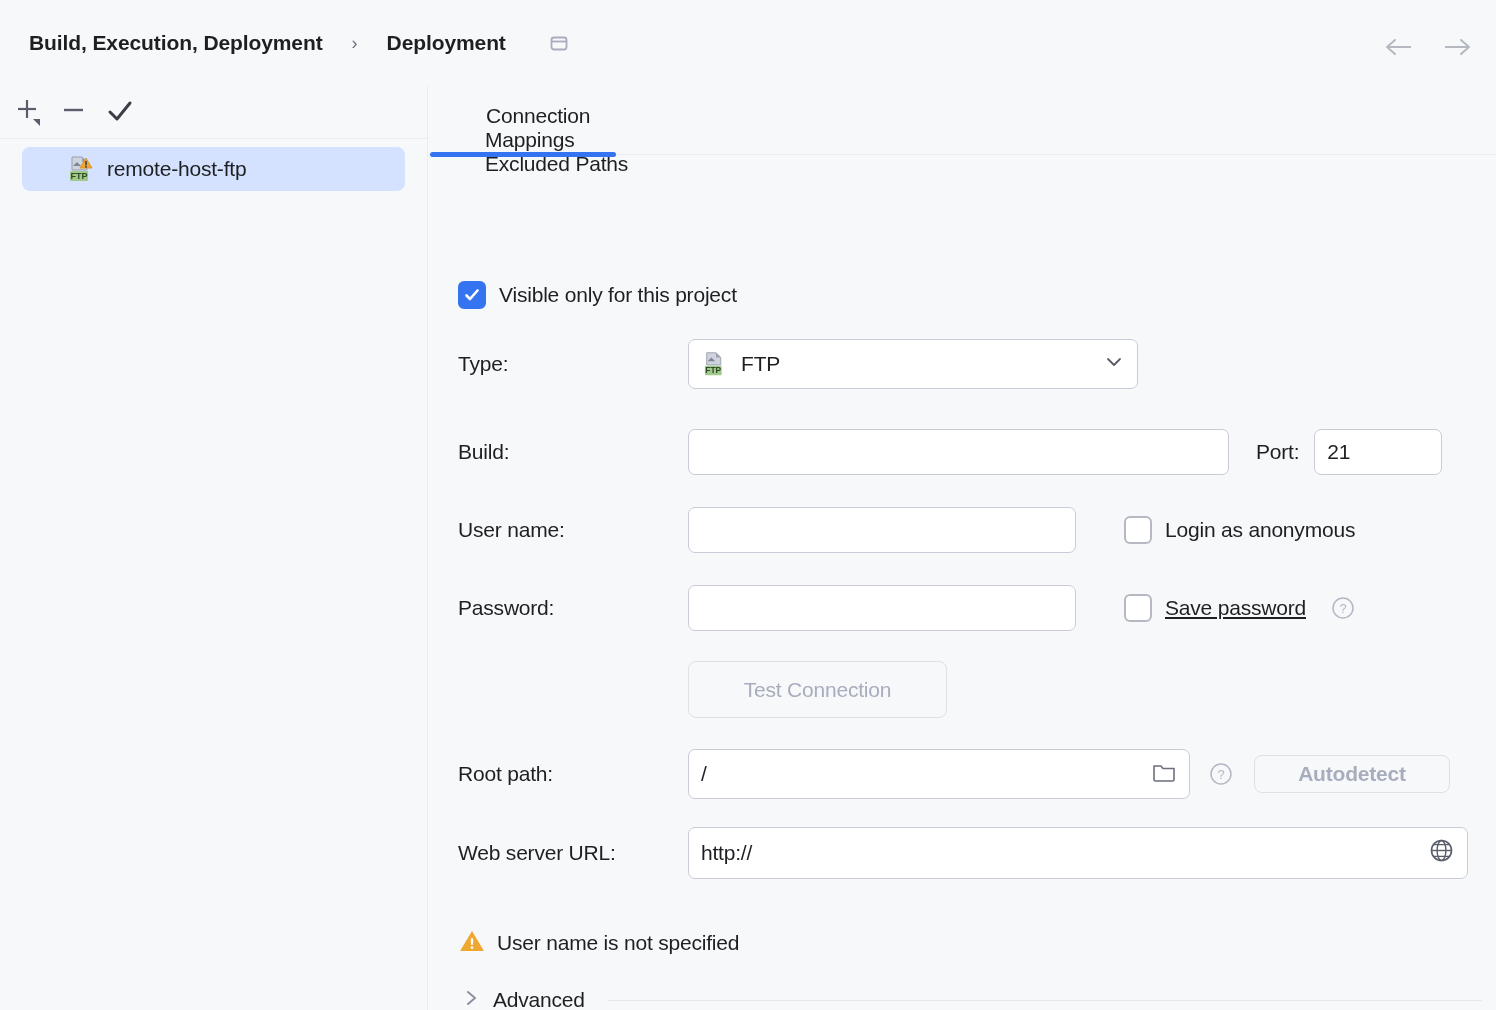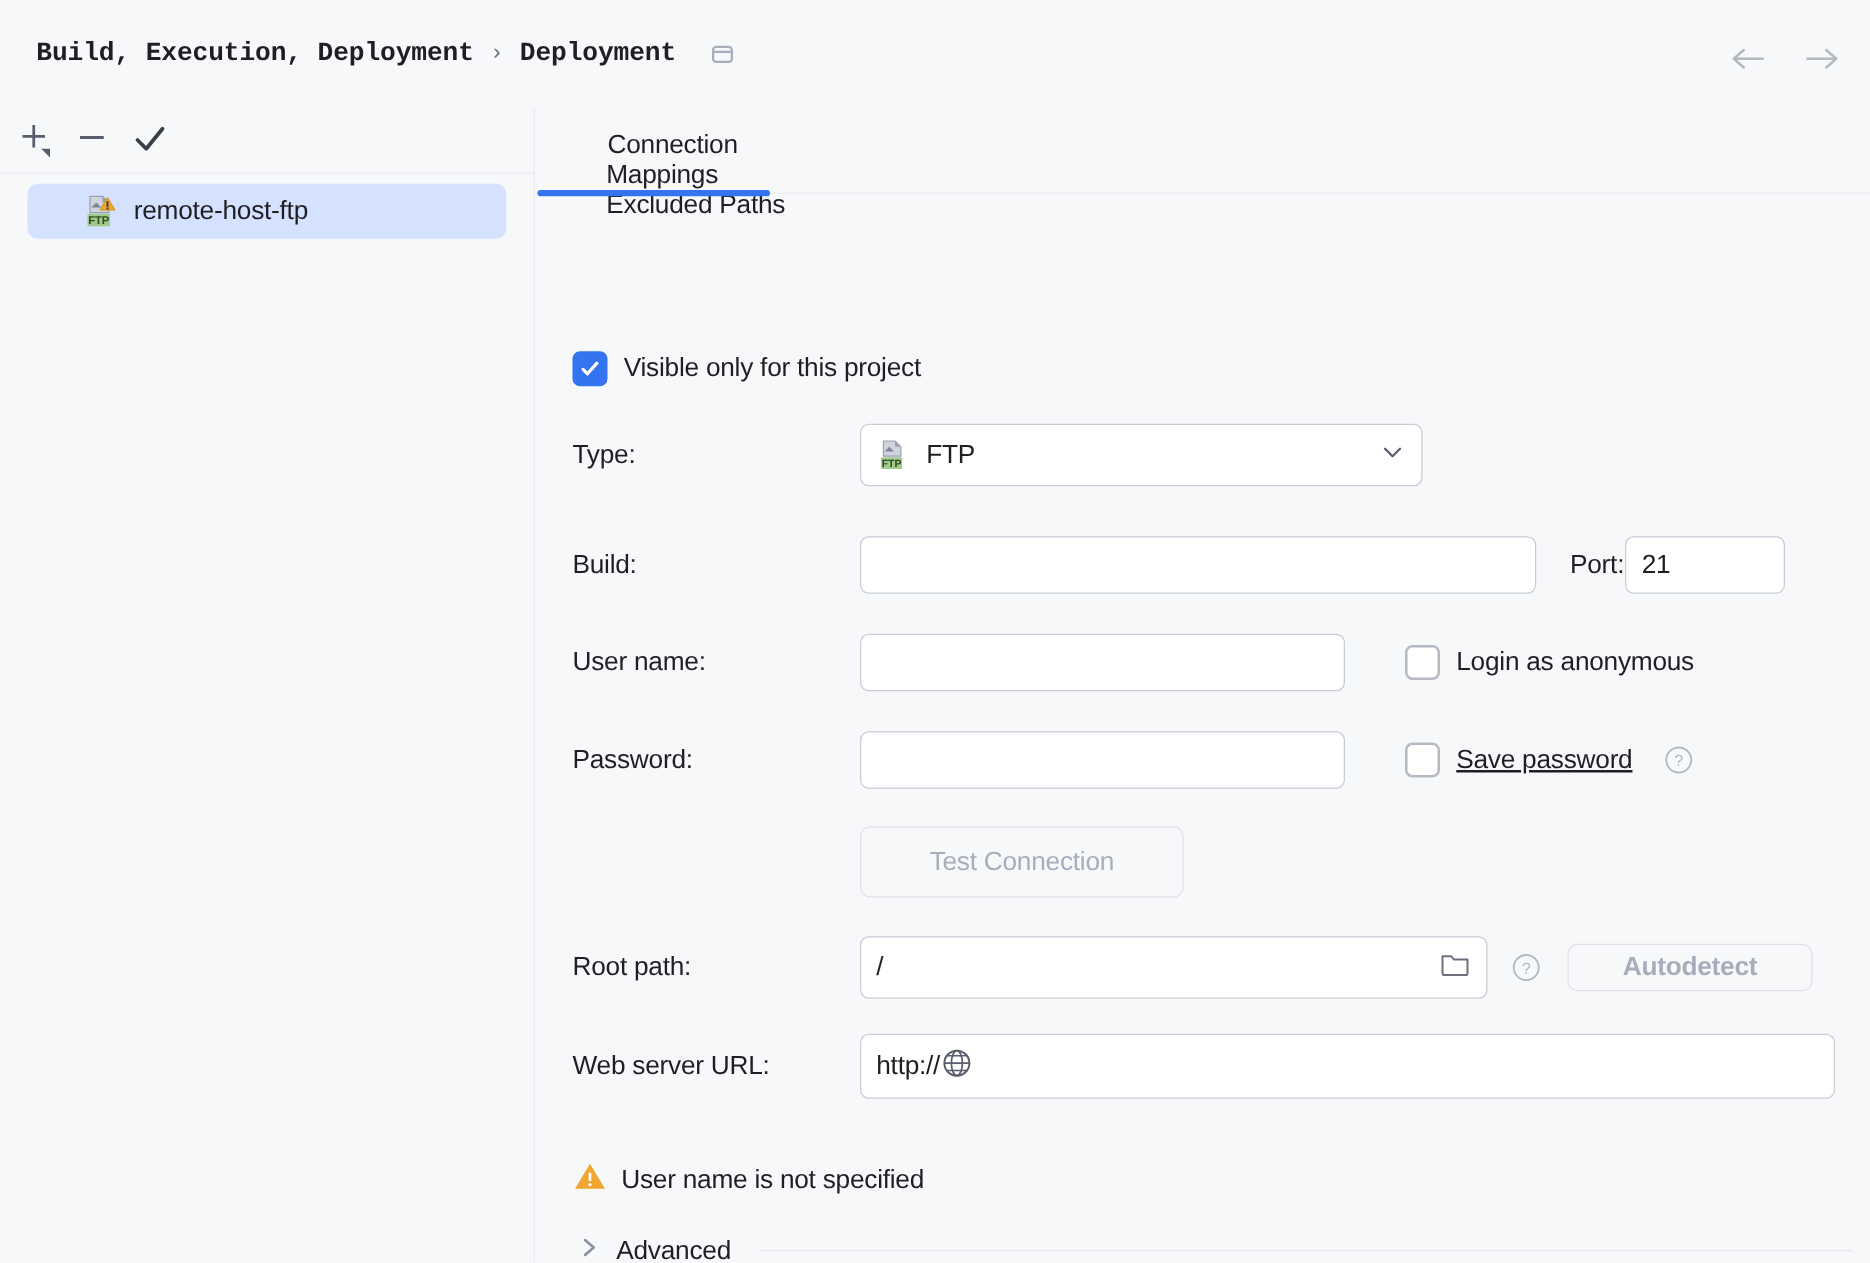--- a/index.html
+++ b/index.html
@@ -23,22 +23,21 @@
     width: 1496px;
     height: 86px;
     background: #F7F8FA;
     display: flex;
     align-items: center;
   }
   .breadcrumb {
     display: flex;
     align-items: center;
     padding-left: 29px;
-    gap: 12px;
-    font-family: Liberation Mono, monospace;
+    gap: 28px;
   }
   .crumb-root {
     font-size: 21px;
     font-weight: bold;
     color: #1E1F22;
     letter-spacing: -0.1px;
   }
   .crumb-sep {
     font-size: 18px;
     color: #6C707E;
@@ -422,21 +421,21 @@
         </span>
       </div>
     </div>
 
     <div class="row" style="left:29px; top:258px; width:1030px;">
       <span class="field-label" style="width:230px;">Build:</span>
       <div class="textfield" style="width:541px;">
         <span class="value"></span>
       </div>
       <span class="field-label" style="margin-left:27px;">Port:</span>
-      <div class="textfield" style="width:128px; margin-left:1px;">
+      <div class="textfield" style="width:128px; margin-left:15px;">
         <span class="value">21</span>
       </div>
     </div>
 
     <div class="row" style="left:29px; top:336px; width:1030px;">
       <span class="field-label" style="width:230px;">User name:</span>
       <div class="textfield" style="width:388px;">
         <span class="value"></span>
       </div>
       <div class="checkbox-row" style="margin-left:48px;">
@@ -481,21 +480,21 @@
         <svg width="26" height="26" viewBox="0 0 26 26">
           <circle cx="13" cy="13" r="10" fill="none" stroke="#B4B8C4" stroke-width="1.5"></circle>
           <text x="13" y="18" font-family="'Liberation Sans', sans-serif" font-size="13" fill="#B4B8C4" text-anchor="middle">?</text>
         </svg>
       </span>
       <div class="btn disabled" style="margin-left:20px; width:196px; height:38px;font-weight:bold;">Autodetect</div>
     </div>
 
     <div class="row" style="left:29px; top:656px; width:1040px;">
       <span class="field-label" style="width:230px;">Web server URL:</span>
-      <div class="textfield" style="width:780px; height:52px; ">
+      <div class="textfield" style="width:780px; height:52px; justify-content:space-between;">
         <span class="value">http://</span>
         <span>
           <svg width="27" height="27" viewBox="0 0 27 27">
             <circle cx="13.5" cy="13.5" r="10" fill="none" stroke="#5A5D6B" stroke-width="1.6"></circle>
             <ellipse cx="13.5" cy="13.5" rx="4.4" ry="10" fill="none" stroke="#5A5D6B" stroke-width="1.4"></ellipse>
             <line x1="3.5" y1="13.5" x2="23.5" y2="13.5" stroke="#5A5D6B" stroke-width="1.4"></line>
             <line x1="5.4" y1="7.6" x2="21.6" y2="7.6" stroke="#5A5D6B" stroke-width="1.3"></line>
             <line x1="5.4" y1="19.4" x2="21.6" y2="19.4" stroke="#5A5D6B" stroke-width="1.3"></line>
           </svg>
         </span>

